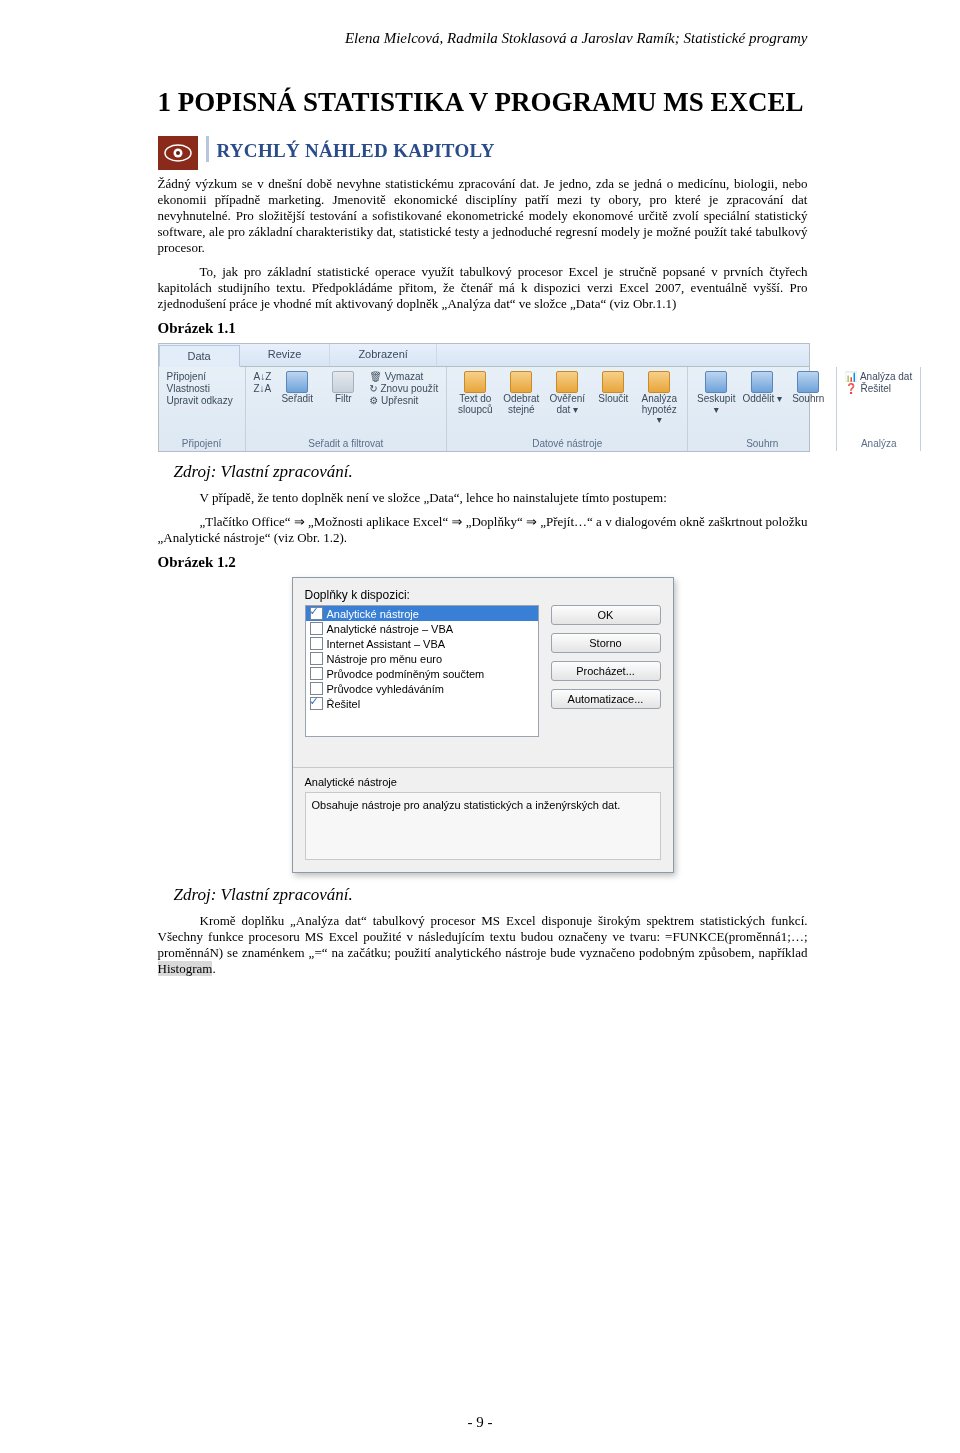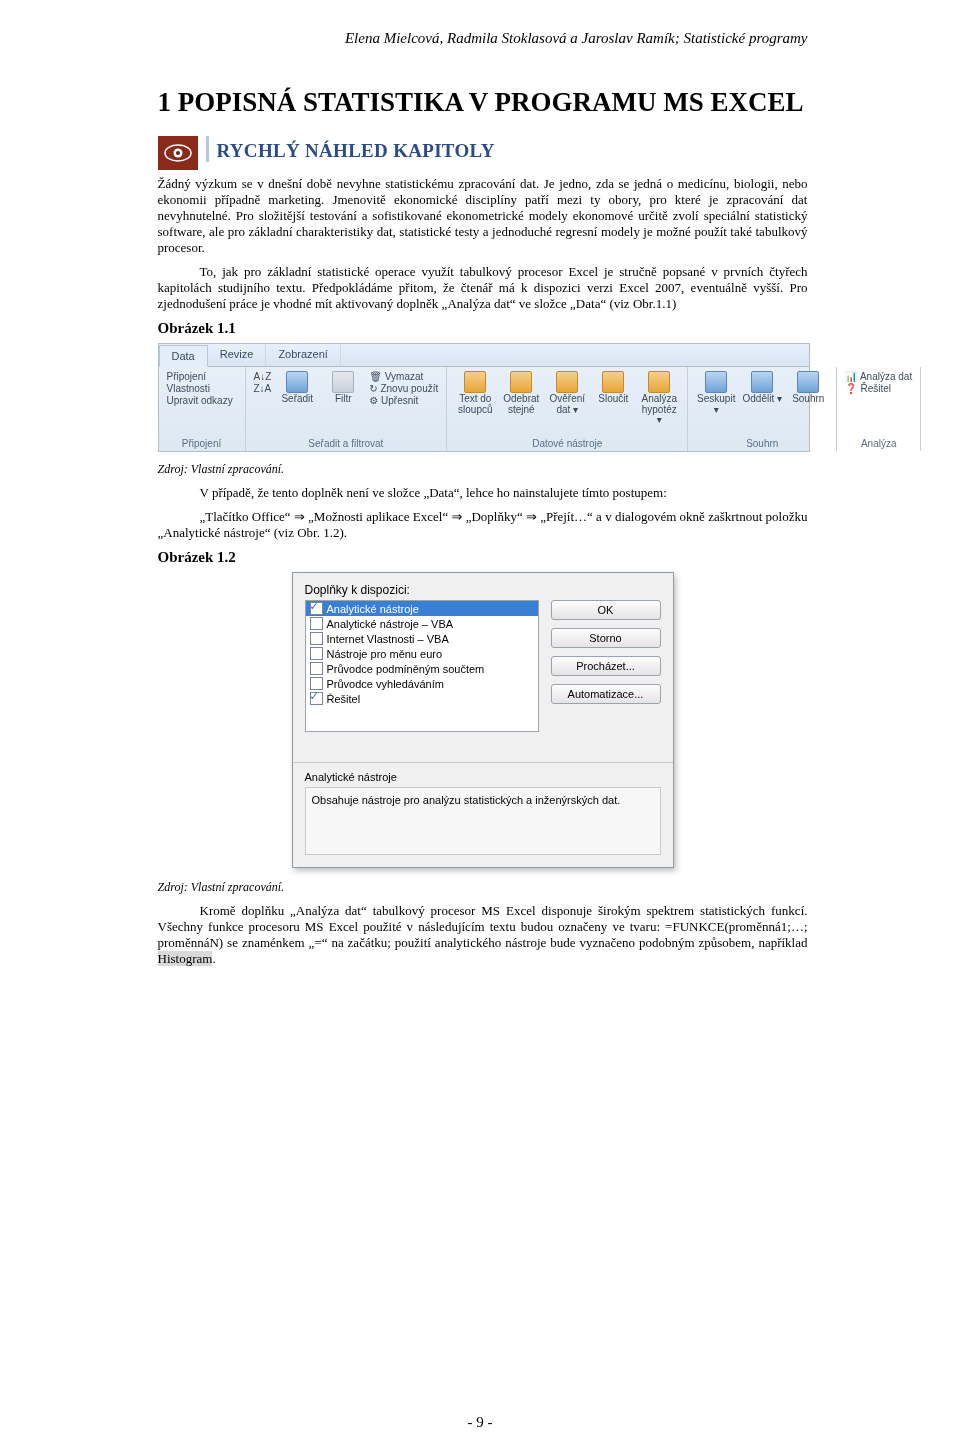--- a/index.html
+++ b/index.html
@@ -4,28 +4,28 @@
 <style>
   html,body{margin:0;padding:0;background:#fff;font-family:"Times New Roman",serif;color:#000;}
   .page{width:845px;min-height:1453px;margin:0 auto;position:relative;padding:30px 95px 30px 100px;box-sizing:border-box;}
   .header{font-style:italic;font-size:15px;text-align:right;margin-bottom:40px;}
   h1{font-size:27px;font-weight:bold;margin:0 0 18px 0;}
   .subhead-row{display:flex;align-items:flex-start;gap:8px;margin-bottom:6px;}
   .eye-icon{width:40px;height:34px;background:#8a2a1a;display:flex;align-items:center;justify-content:center;flex:0 0 40px;}
   .subhead{color:#2a4c8a;font-size:19px;font-weight:bold;letter-spacing:.3px;border-left:3px solid #b7c5dd;padding-left:8px;flex:1;padding-top:4px;}
   .para{font-size:13px;text-align:justify;margin:0 0 8px 0;text-indent:42px;}
   .fig-label{font-weight:bold;font-size:15px;margin:6px 0;}
-  .source{font-style:italic;font-size:12px;margin:8px 0;}
+  .source{font-style:italic;font-size:17px;margin:8px 16px;}
   .hl{background:#d9d9d9;}
   .page-num{text-align:center;font-size:15px;position:absolute;bottom:22px;left:0;right:0;}
 
   
   .ribbon{border:1px solid #b5bdc5;background:linear-gradient(#eaf1f8,#dde8f3);font-family:"Segoe UI",Tahoma,sans-serif;font-size:11px;color:#3b4b5c;width:100%;margin:6px 0 10px 0;}
   .ribbon-tabs{display:flex;gap:0;background:linear-gradient(#e8f0fb,#d7e5f5);border-bottom:1px solid #b5bdc5;}
-  .rtab{padding:4px 12px;border-right:1px solid #cfd9e6;}
+  .rtab{padding:4px 28px;border-right:1px solid #cfd9e6;}
   .rtab.active{background:#e2edf9;border:1px solid #b7c5dd;border-bottom-color:#e2edf9;position:relative;top:1px;}
   .ribbon-body{display:flex;}
   .rgroup{border-right:1px solid #c6d0dc;padding:4px 8px 2px 8px;display:flex;flex-direction:column;justify-content:space-between;min-height:78px;}
   .rgroup-label{text-align:center;color:#5a6f87;font-size:10px;margin-top:2px;}
   .ricons{display:flex;gap:6px;align-items:flex-start;}
   .ricon{display:flex;flex-direction:column;align-items:center;gap:1px;min-width:40px;}
   .ricon-box{width:20px;height:20px;background:linear-gradient(#f6d089,#e8a53b);border:1px solid #c98a29;border-radius:2px;}
   .ricon-box.blue{background:linear-gradient(#bcd5f0,#6fa2d9);border-color:#5a86b9;}
   .ricon-box.grey{background:linear-gradient(#e5e9ee,#c8d0da);border-color:#a6b1bf;}
   .ricon-label{font-size:10px;text-align:center;line-height:1.05;color:#3b4b5c;}
@@ -182,21 +182,21 @@
               <div class="opt sel">
                 <span class="chk on"></span>
                 <span>Analytické nástroje</span>
               </div>
               <div class="opt">
                 <span class="chk"></span>
                 <span>Analytické nástroje – VBA</span>
               </div>
               <div class="opt">
                 <span class="chk"></span>
-                <span>Internet Vlastnosti – VBA</span>
+                <span>Internet Assistant – VBA</span>
               </div>
               <div class="opt">
                 <span class="chk"></span>
                 <span>Nástroje pro měnu euro</span>
               </div>
               <div class="opt">
                 <span class="chk"></span>
                 <span>Průvodce podmíněným součtem</span>
               </div>
               <div class="opt">

